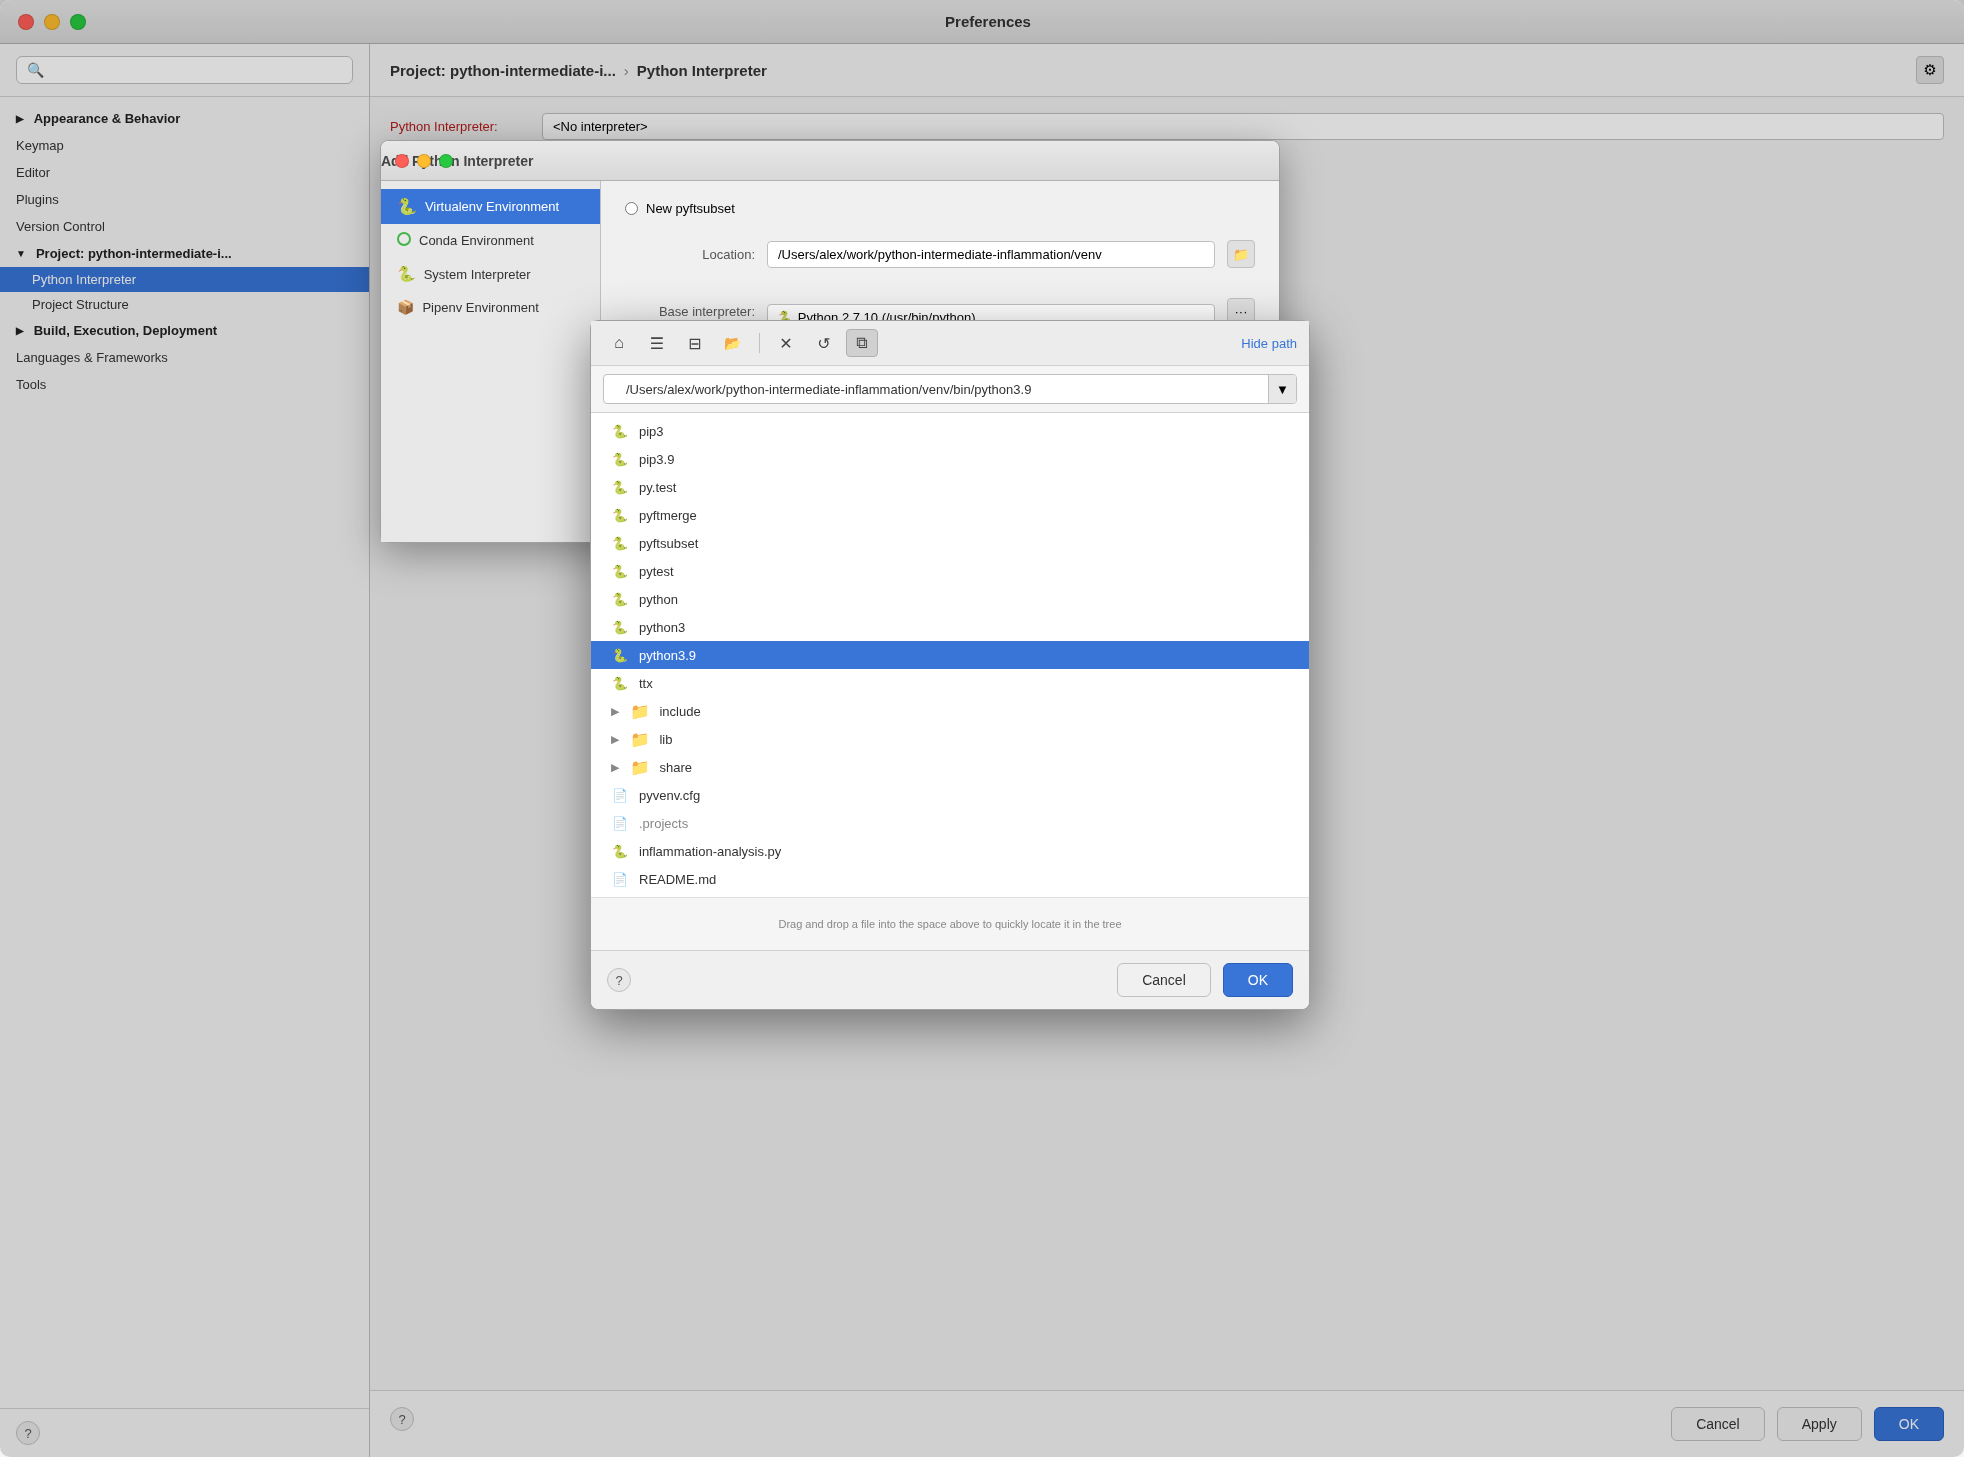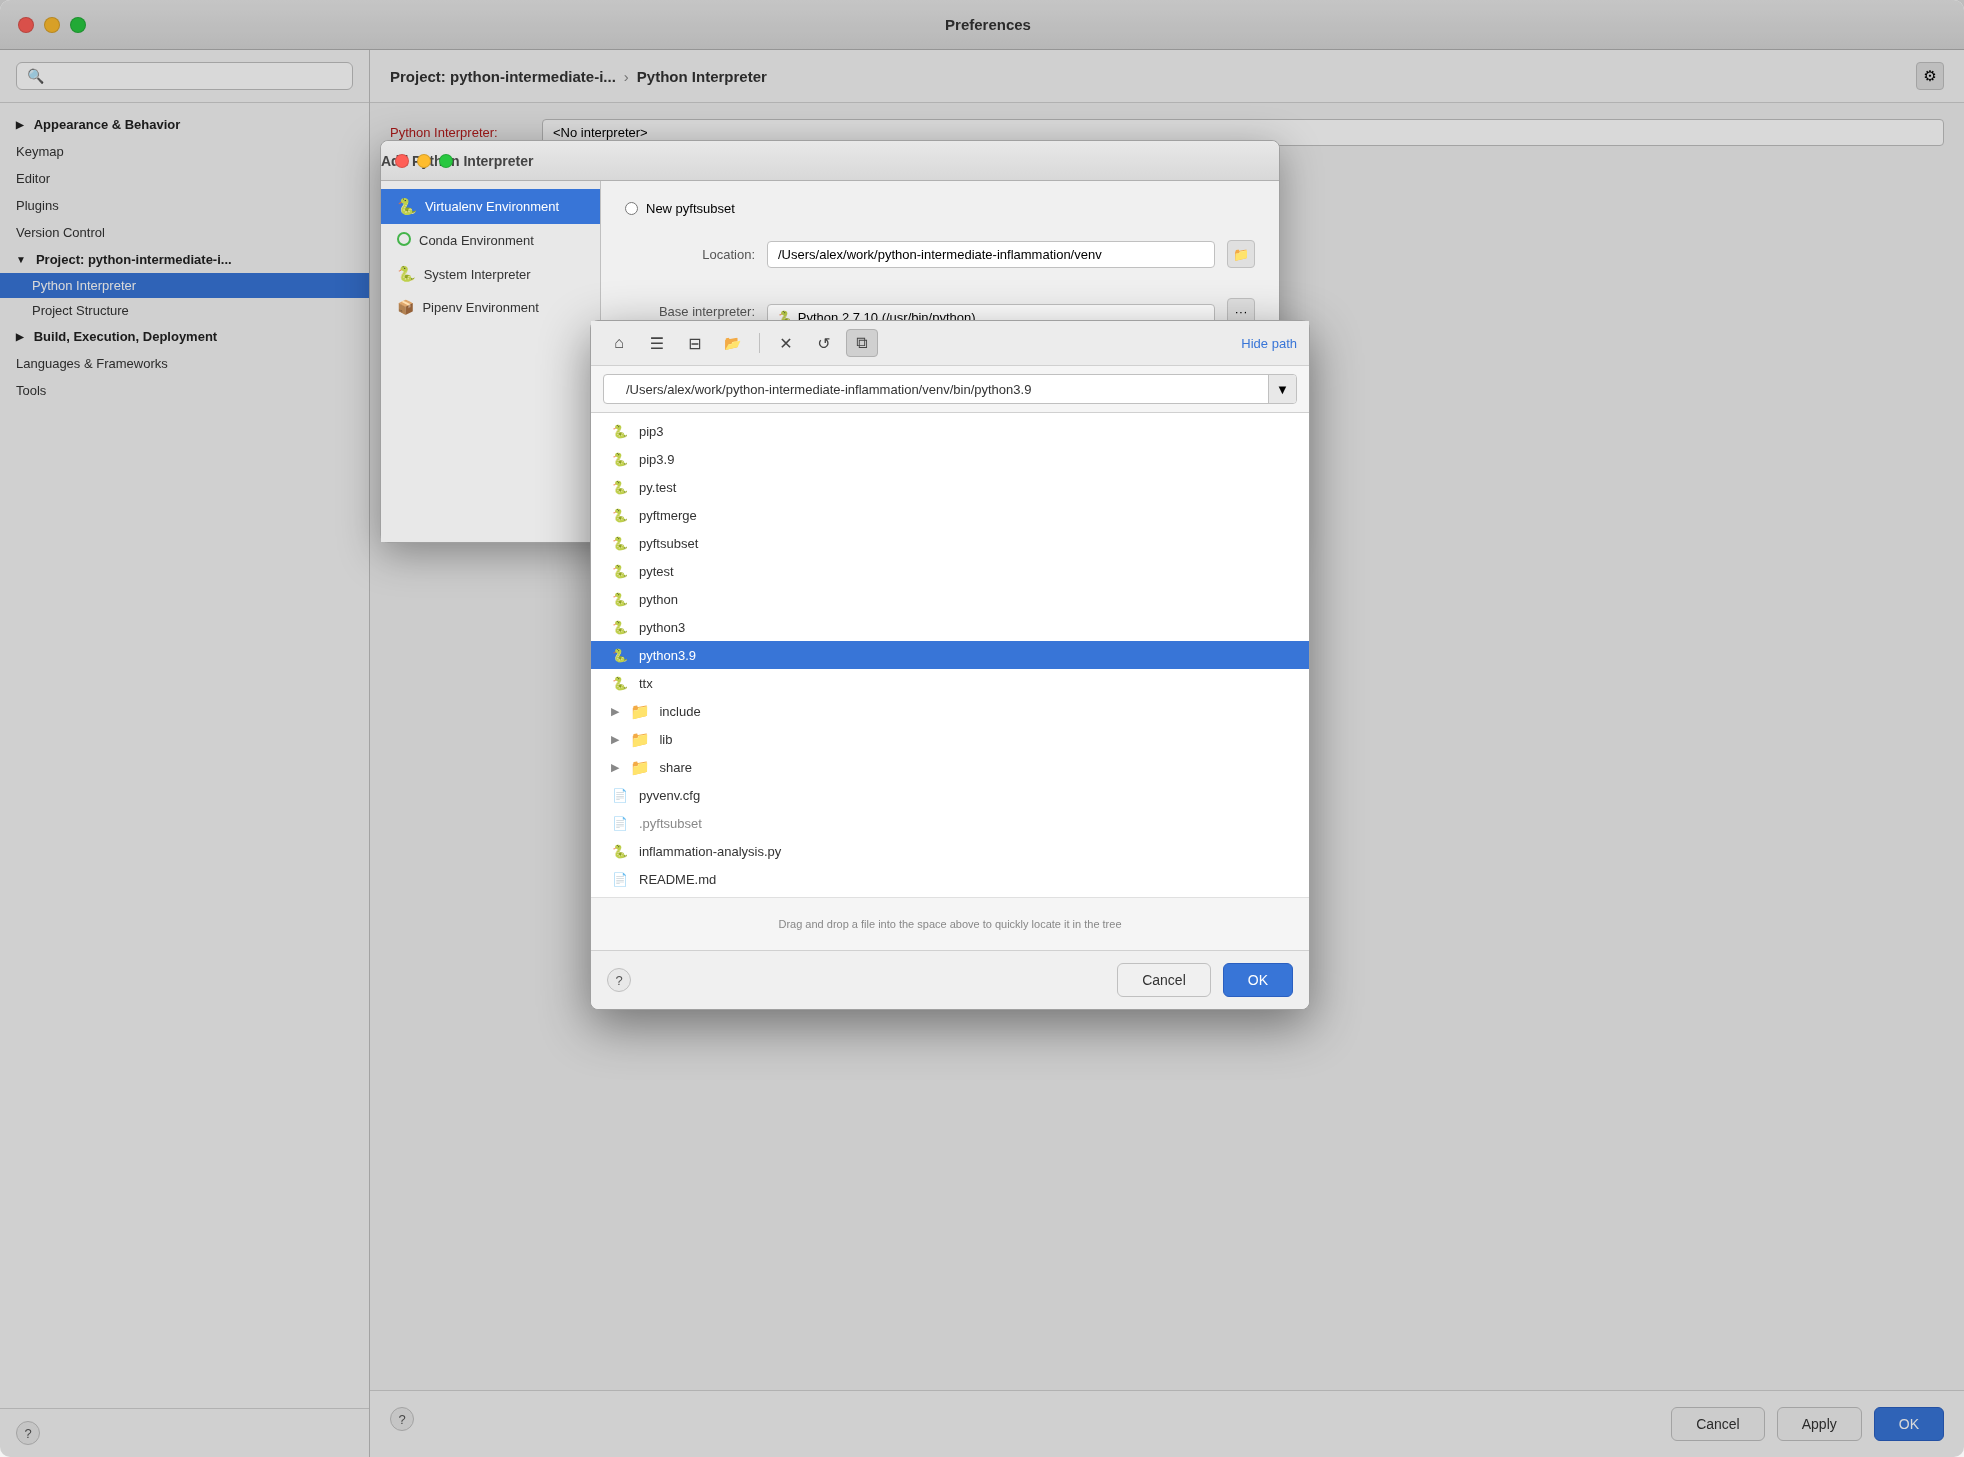--- a/index.html
+++ b/index.html
@@ -21,21 +21,21 @@
       height: 1457px;
       background: #f0f0f0;
       border-radius: 10px;
       box-shadow: 0 20px 60px rgba(0,0,0,0.4);
       display: flex;
       flex-direction: column;
     }
 
     .title-bar {
       background: linear-gradient(to bottom, #e8e8e8, #d8d8d8);
-      height: 50px;
+      height: 44px;
       border-radius: 10px 10px 0 0;
       display: flex;
       align-items: center;
       justify-content: center;
       border-bottom: 1px solid #b0b0b0;
       position: relative;
       padding-left: 12px;
     }
 
     .window-controls {
@@ -864,21 +864,21 @@
       <span class="file-icon folder-icon">📁</span>
       <span>share</span>
     </div>
 
     <div class="file-item">
       <span class="file-icon" style="font-size:13px;">📄</span>
       <span>pyvenv.cfg</span>
     </div>
     <div class="file-item">
       <span class="file-icon" style="font-size:13px;">📄</span>
-      <span style="color: #888;">.pyftsubset</span>
+      <span style="color: #888;">.projects</span>
     </div>
     <div class="file-item">
       <span class="file-icon" style="font-size:13px;">🐍</span>
       <span>inflammation-analysis.py</span>
     </div>
     <div class="file-item">
       <span class="file-icon" style="font-size:13px;">📄</span>
       <span>README.md</span>
     </div>
   </div>

